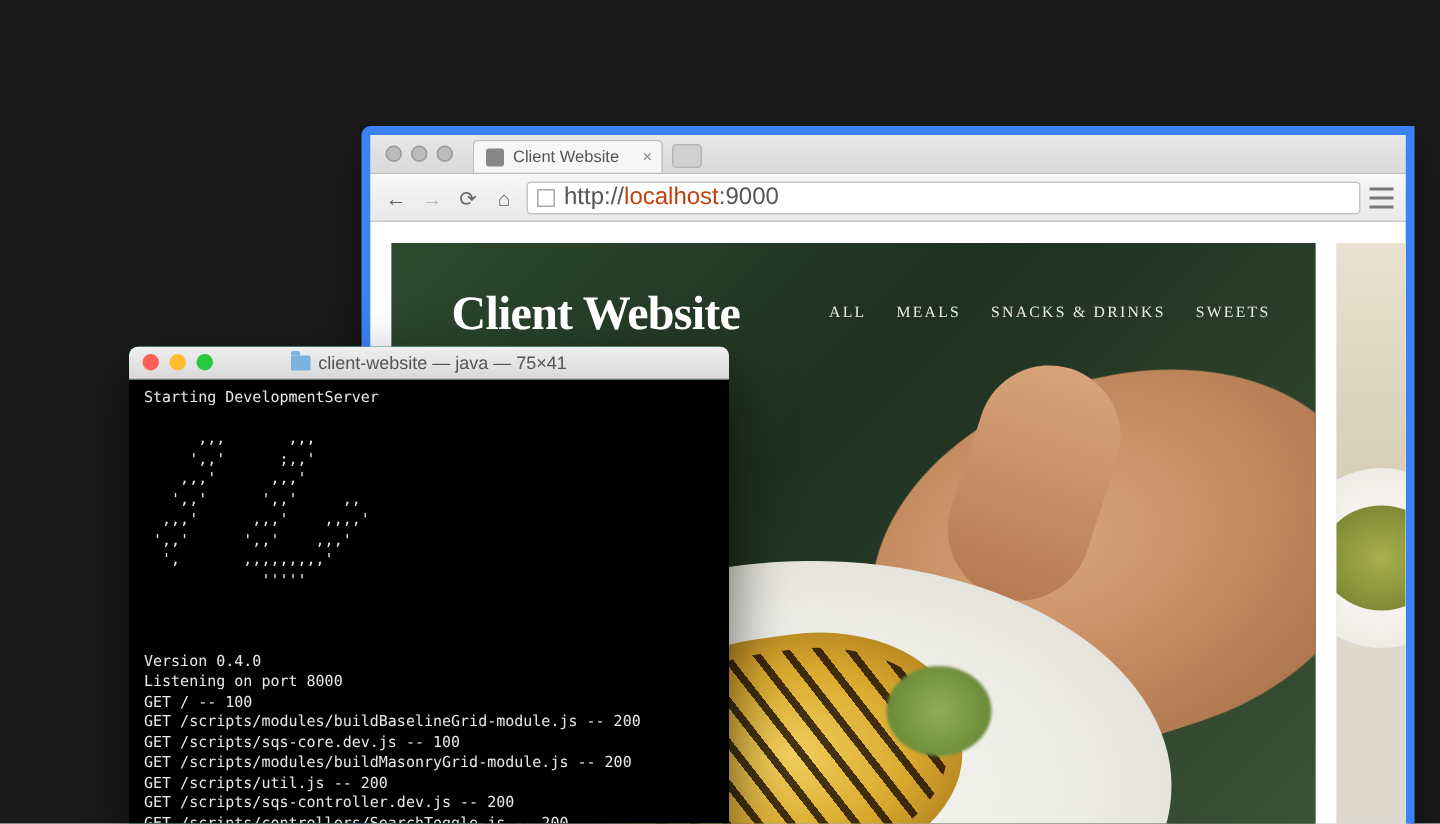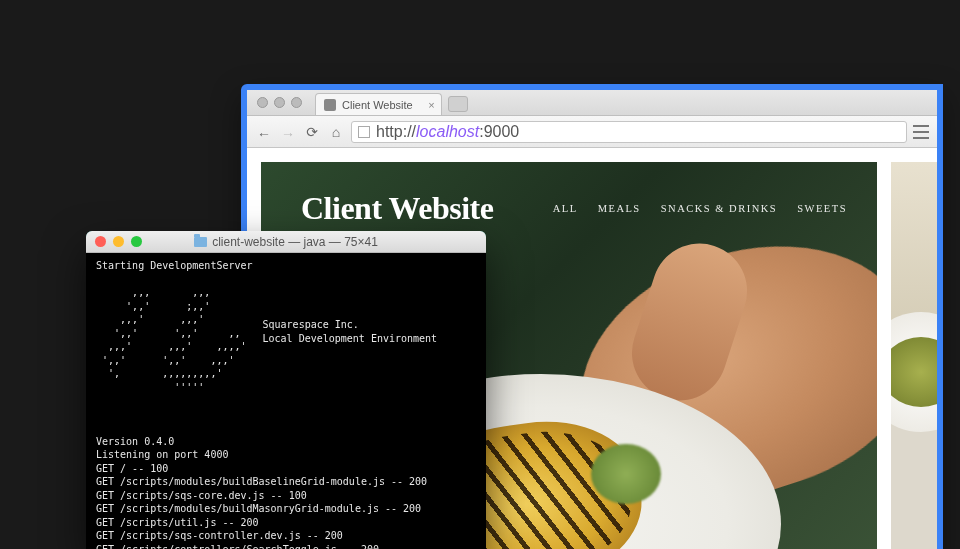--- a/index.html
+++ b/index.html
@@ -72,21 +72,21 @@
     background: #fff;
     border: 1px solid #c5c5c5;
     border-radius: 3px;
     display: flex;
     align-items: center;
     padding: 0 6px;
     font-size: 16px;
     color: #555;
   }
   .omnibox .page-icon { width:12px;height:12px;border:1px solid #aaa;margin-right:6px;}
-  .omnibox .host { color:#8b5cf6;font-style:italic;}
+  .omnibox .host { color:#c2410c;}
   .menu-btn { width:16px; height:14px; display:flex; flex-direction:column; justify-content:space-between;}
   .menu-btn span{height:2px;background:#777;}
 
   .viewport {
     height: 406px;
     background: #fff;
     padding: 14px 0 0 14px;
     display: flex;
     gap: 14px;
   }
@@ -258,26 +258,25 @@
   </div>
   <div class="term-body"><span>Starting DevelopmentServer</span>
 
 <div class="ascii-row"><span class="ascii-art">      ,,,       ,,,
      ',,'      ;,,'
     ,,,'      ,,,'
    ',,'      ',,'     ,,
   ,,,'      ,,,'    ,,,,'
  ',,'      ',,'    ,,,'
   ',       ,,,,,,,,,'
-             '''''</span><span class="ascii-text"><span>Squarespace Inc.</span>
-<span>Local Development Environment</span></span></div>
+             '''''</span></div>
 
 
 <span>Version 0.4.0</span>
-<span>Listening on port 4000</span>
+<span>Listening on port 8000</span>
 <span>GET / -- 100</span>
 <span>GET /scripts/modules/buildBaselineGrid-module.js -- 200</span>
 <span>GET /scripts/sqs-core.dev.js -- 100</span>
 <span>GET /scripts/modules/buildMasonryGrid-module.js -- 200</span>
 <span>GET /scripts/util.js -- 200</span>
 <span>GET /scripts/sqs-controller.dev.js -- 200</span>
 <span>GET /scripts/controllers/SearchToggle.js -- 200</span>
 
 
 

